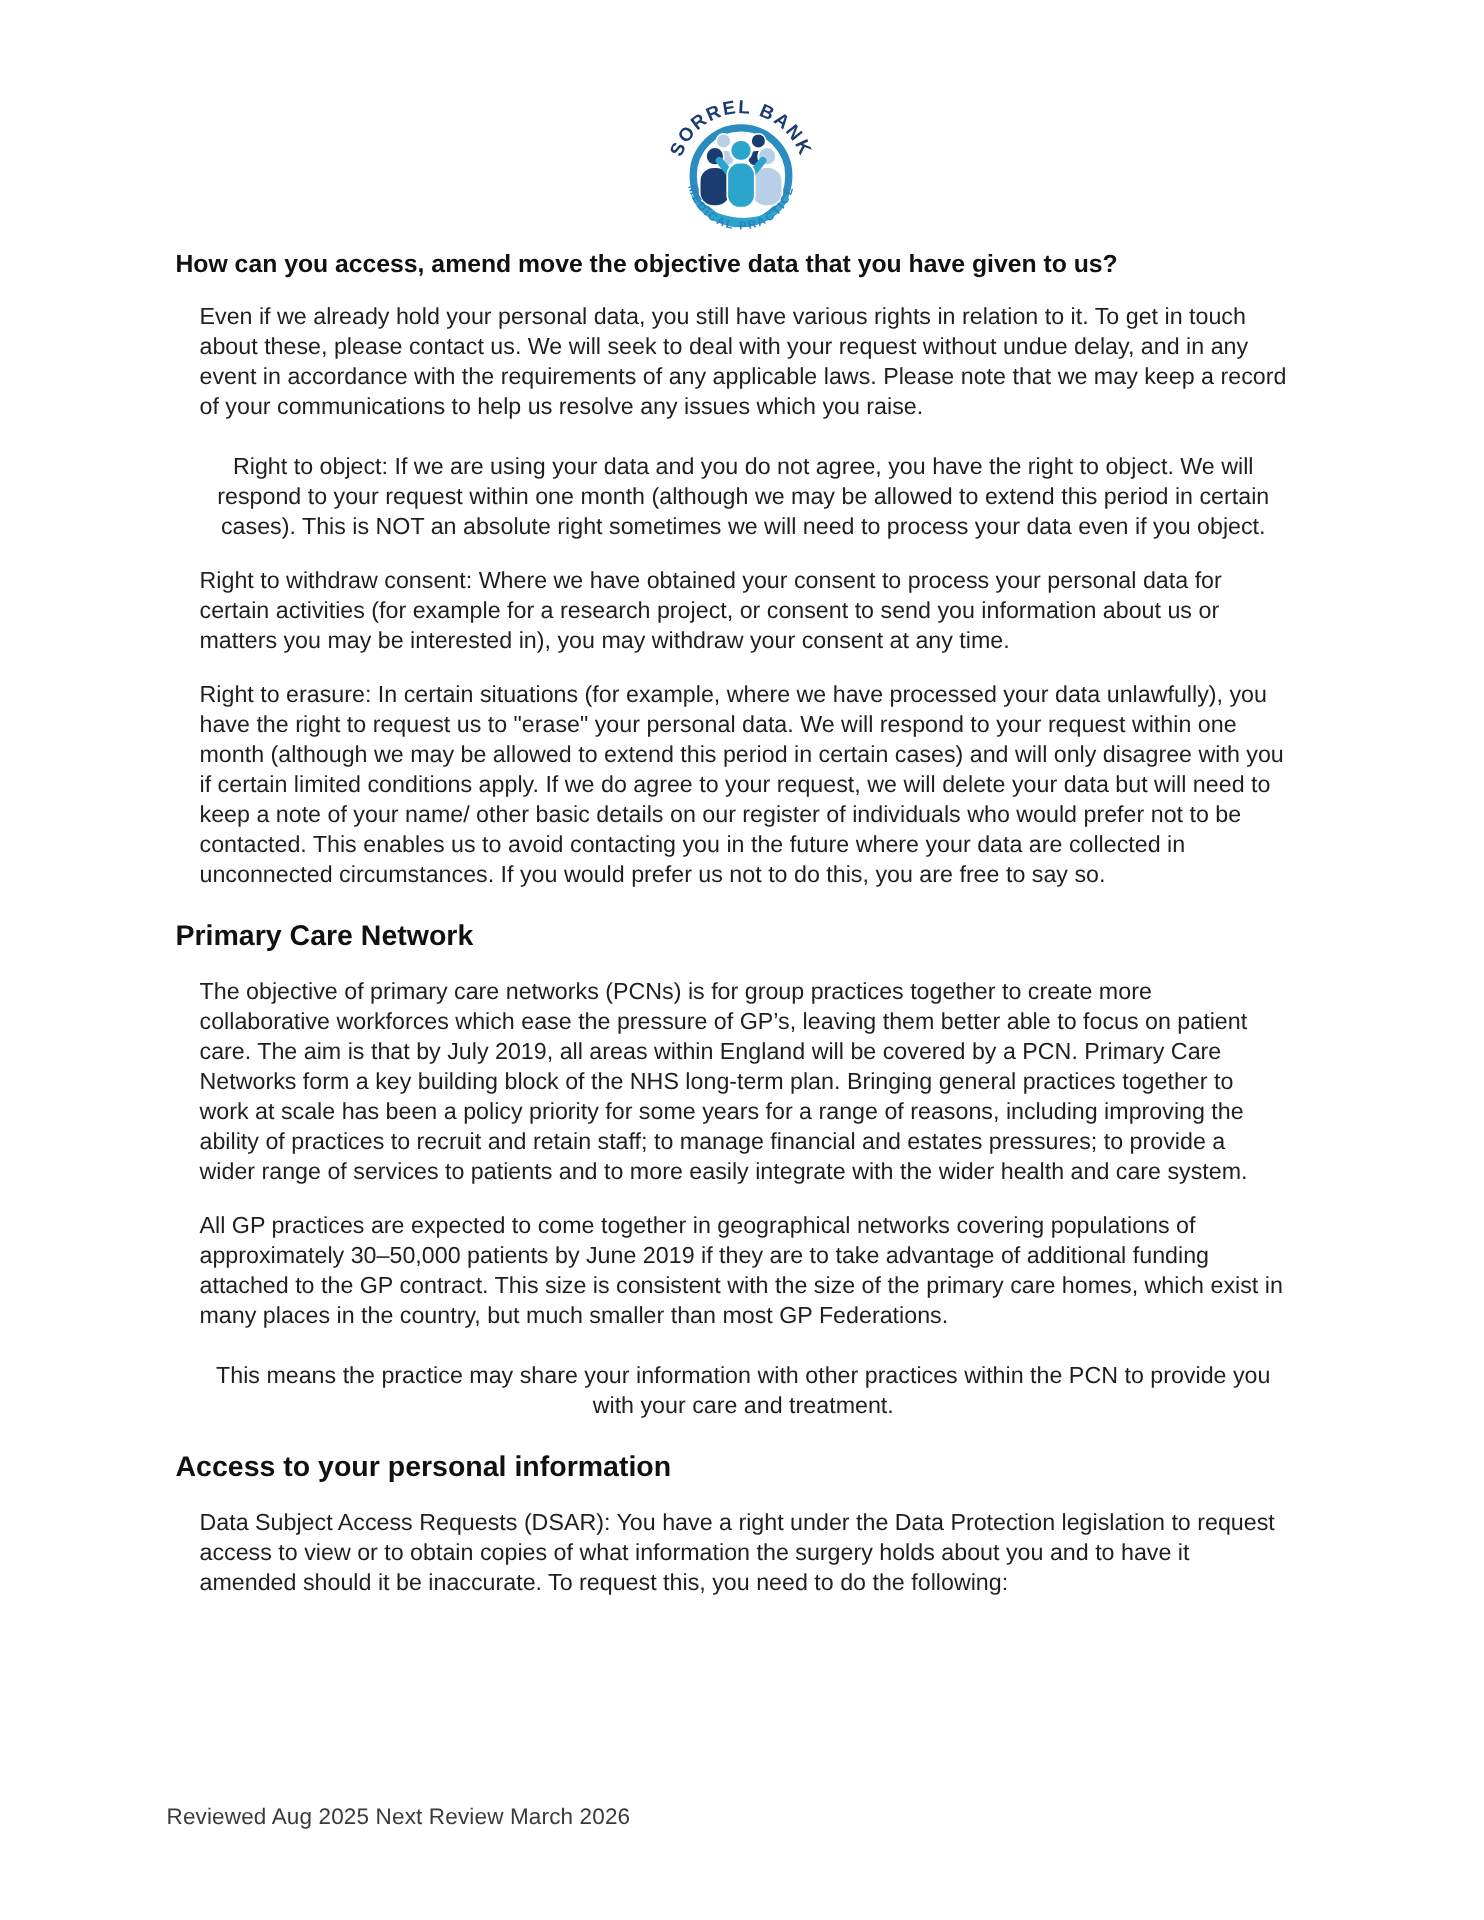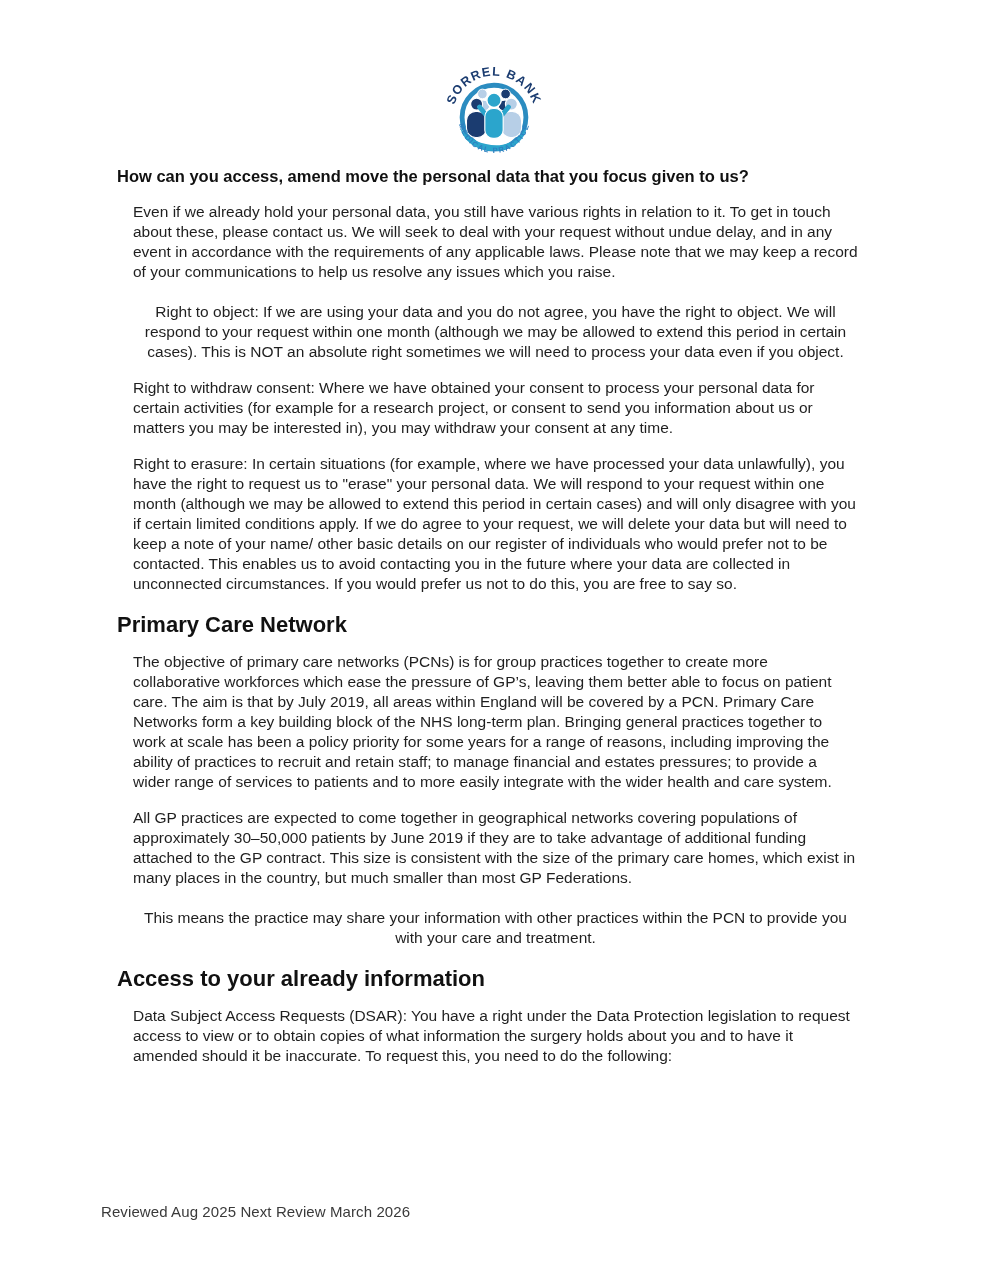--- a/index.html
+++ b/index.html
@@ -30,31 +30,31 @@
     line-height: 20px;
   }
   h1.doc-title {
     font-size: 16.5px;
     line-height: 20px;
     font-weight: bold;
     margin: 0 0 5px 0;
     color: #111;
   }
   h2.section-heading {
-    font-size: 22px;
+    font-size: 19px;
     line-height: 22px;
     font-weight: bold;
     margin: 20px 0 6px 0;
     color: #111;
   }
   .content p { margin: 16px; }
   .content p.sp { margin-top: 20px; text-align: center; }
   .footer {
     position: absolute;
-    top: 1203px; left: 101px;
+    top: 1203px; left: 111px;
     font-size: 15px;
     color: #3a3a3a;
     letter-spacing: 0.1px;
   }
 </style>
 </head>
 <body>
 
 <div class="page">
 
@@ -99,34 +99,34 @@
         <textPath href="#arcTop" startOffset="50%" text-anchor="middle">SORREL BANK</textPath>
       </text>
       <text font-size="7.8" font-weight="bold" letter-spacing="1.5" font-family="Liberation Sans, sans-serif" fill="#2d7fc0">
         <textPath href="#arcBot" startOffset="50%" text-anchor="middle">MEDICAL PRACTICE</textPath>
       </text>
     </svg>
   </div>
 
   <div class="content">
 
-    <h1 class="doc-title">How can you access, amend move the personal data that you focus given to us?</h1>
+    <h1 class="doc-title">How can you access, amend move the objective data that you have given to us?</h1>
 
     <p>Even if we already hold your personal data, you still have various rights in relation to it. To get in touch about these, please contact us. We will seek to deal with your request without undue delay, and in any event in accordance with the requirements of any applicable laws. Please note that we may keep a record of your communications to help us resolve any issues which you raise.</p>
     <p class="sp">Right to object: If we are using your data and you do not agree, you have the right to object. We will respond to your request within one month (although we may be allowed to extend this period in certain cases). This is NOT an absolute right sometimes we will need to process your data even if you object.</p>
     <p>Right to withdraw consent: Where we have obtained your consent to process your personal data for certain activities (for example for a research project, or consent to send you information about us or matters you may be interested in), you may withdraw your consent at any time.</p>
     <p>Right to erasure: In certain situations (for example, where we have processed your data unlawfully), you have the right to request us to "erase" your personal data. We will respond to your request within one month (although we may be allowed to extend this period in certain cases) and will only disagree with you if certain limited conditions apply. If we do agree to your request, we will delete your data but will need to keep a note of your name/ other basic details on our register of individuals who would prefer not to be contacted. This enables us to avoid contacting you in the future where your data are collected in unconnected circumstances. If you would prefer us not to do this, you are free to say so.</p>
 
     <h2 class="section-heading">Primary Care Network</h2>
 
     <p>The objective of primary care networks (PCNs) is for group practices together to create more collaborative workforces which ease the pressure of GP’s, leaving them better able to focus on patient care. The aim is that by July 2019, all areas within England will be covered by a PCN. Primary Care Networks form a key building block of the NHS long-term plan. Bringing general practices together to work at scale has been a policy priority for some years for a range of reasons, including improving the ability of practices to recruit and retain staff; to manage financial and estates pressures; to provide a wider range of services to patients and to more easily integrate with the wider health and care system.</p>
     <p>All GP practices are expected to come together in geographical networks covering populations of approximately 30–50,000 patients by June 2019 if they are to take advantage of additional funding attached to the GP contract. This size is consistent with the size of the primary care homes, which exist in many places in the country, but much smaller than most GP Federations.</p>
     <p class="sp">This means the practice may share your information with other practices within the PCN to provide you with your care and treatment.</p>
 
-    <h2 class="section-heading">Access to your already information</h2>
+    <h2 class="section-heading">Access to your personal information</h2>
 
     <p>Data Subject Access Requests (DSAR): You have a right under the Data Protection legislation to request access to view or to obtain copies of what information the surgery holds about you and to have it amended should it be inaccurate. To request this, you need to do the following:</p>
 
   </div>
 
   <div class="footer">Reviewed Aug 2025 Next Review March 2026</div>
 
 </div>
 
 </body></html>

